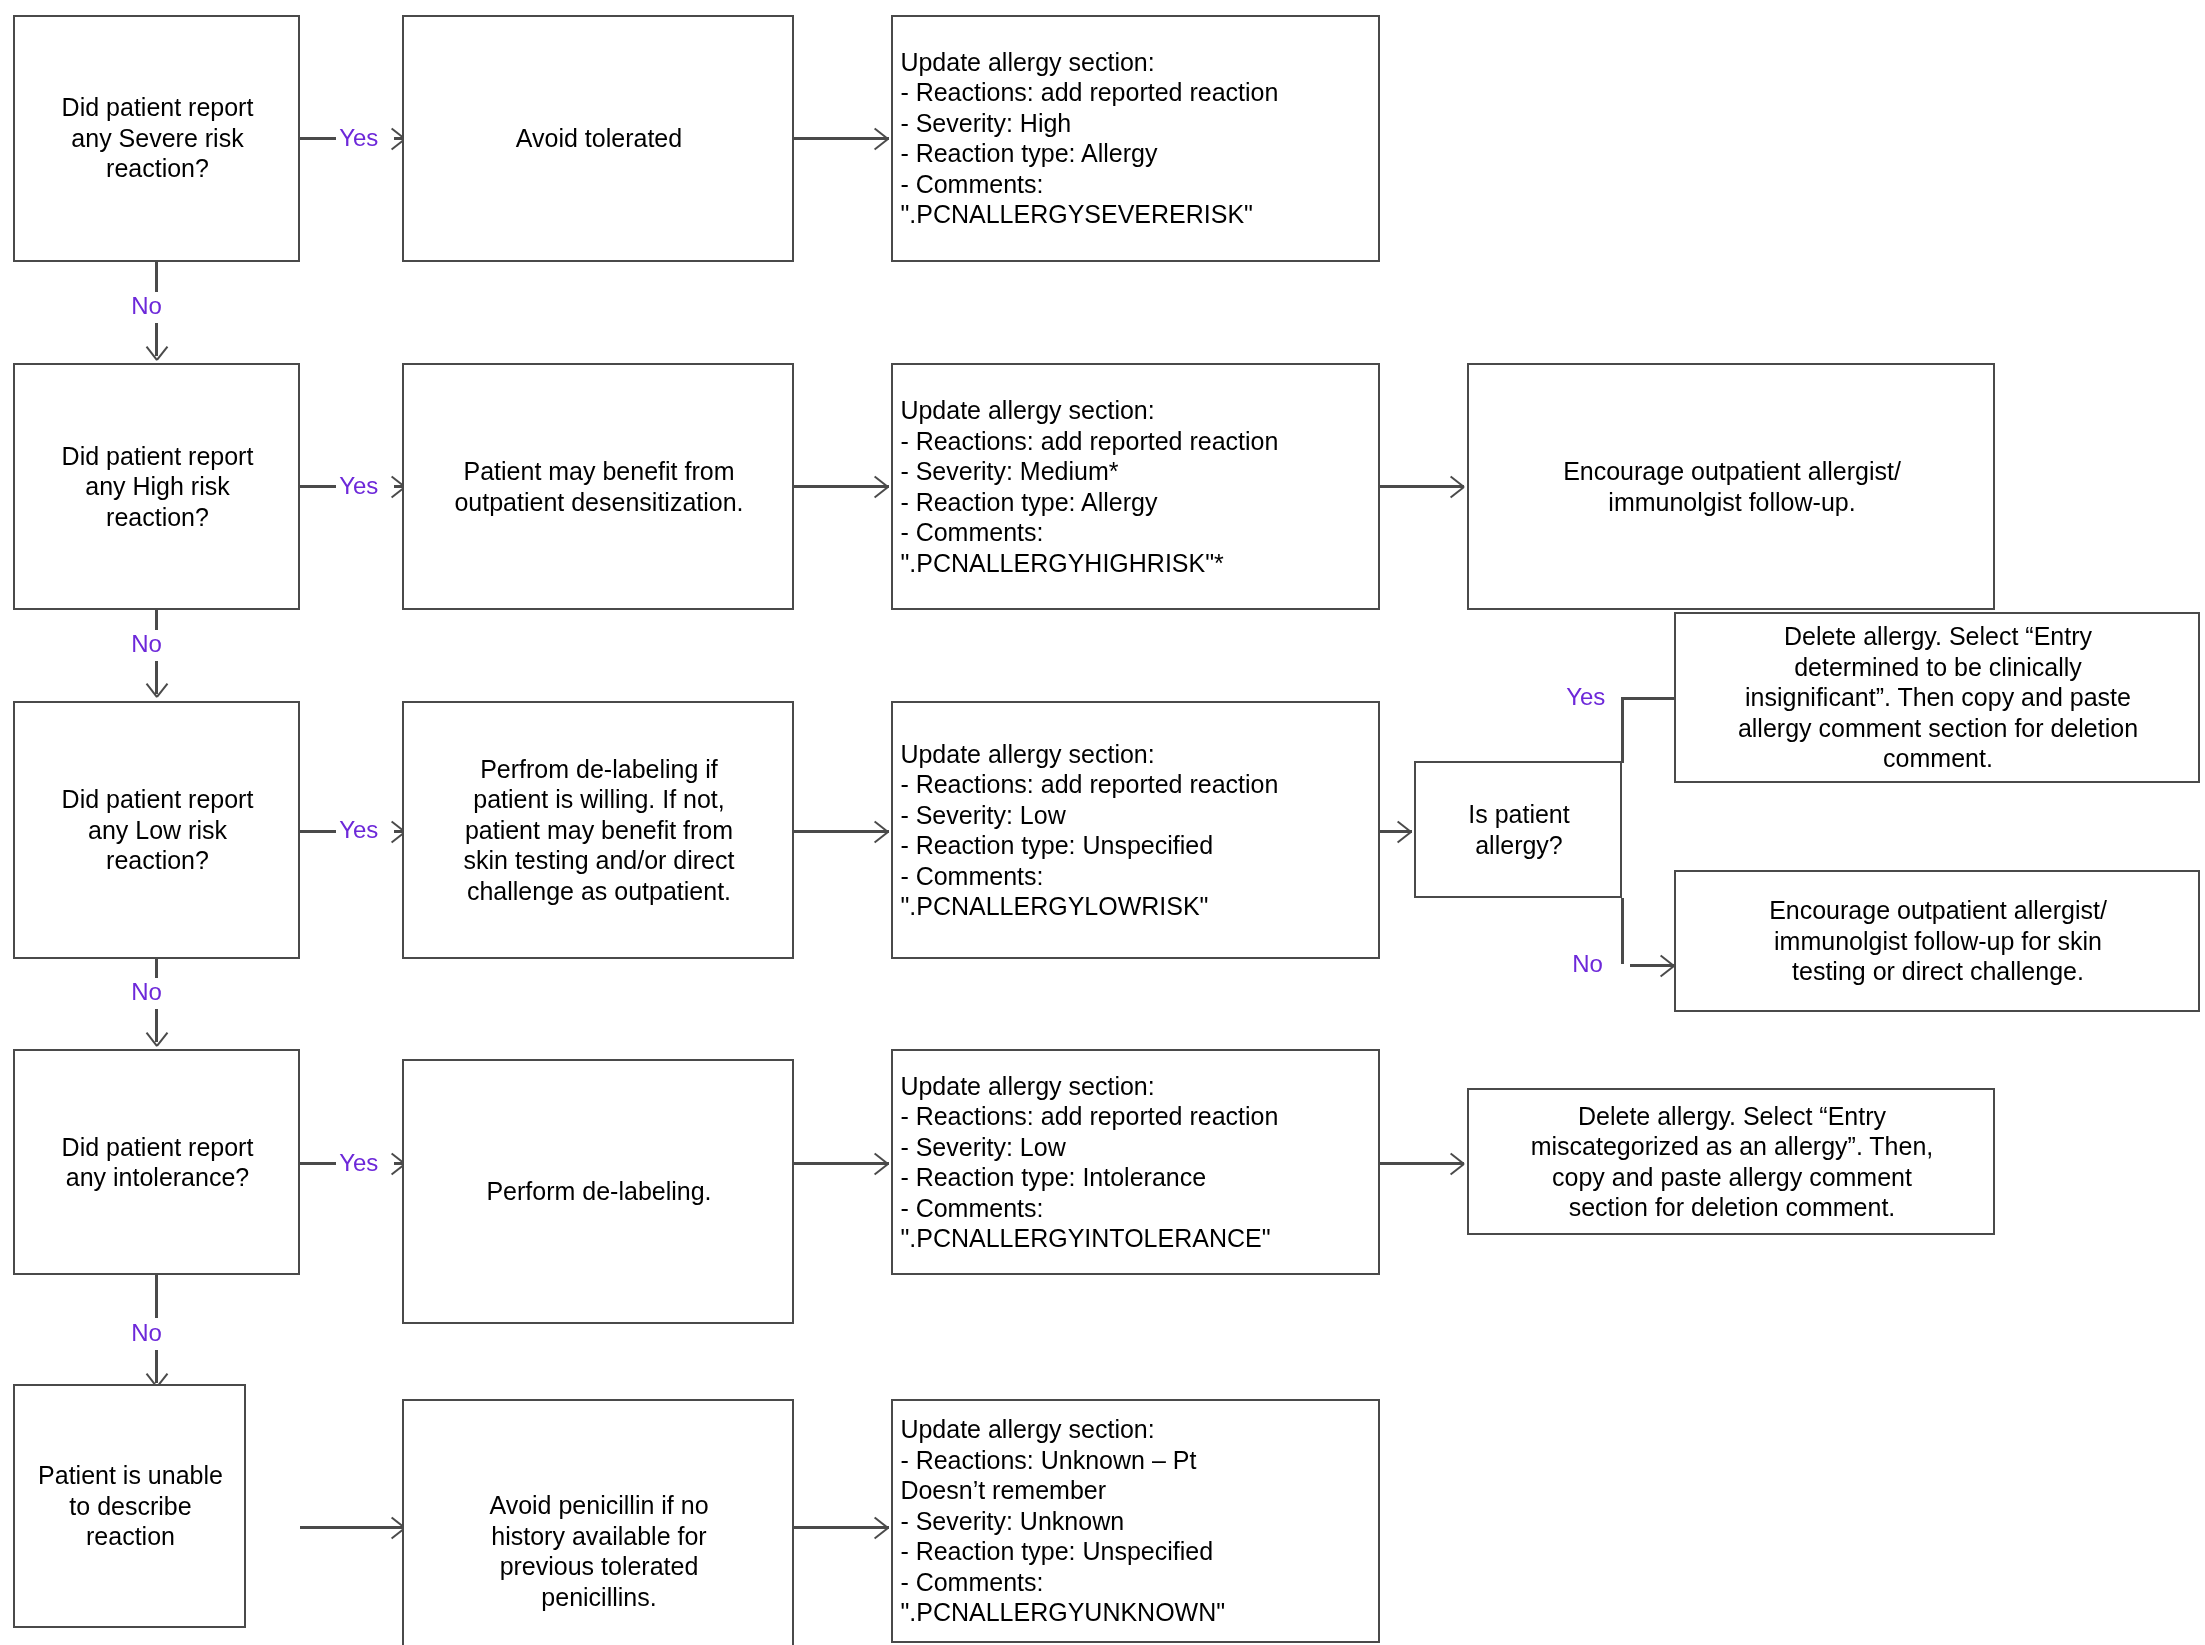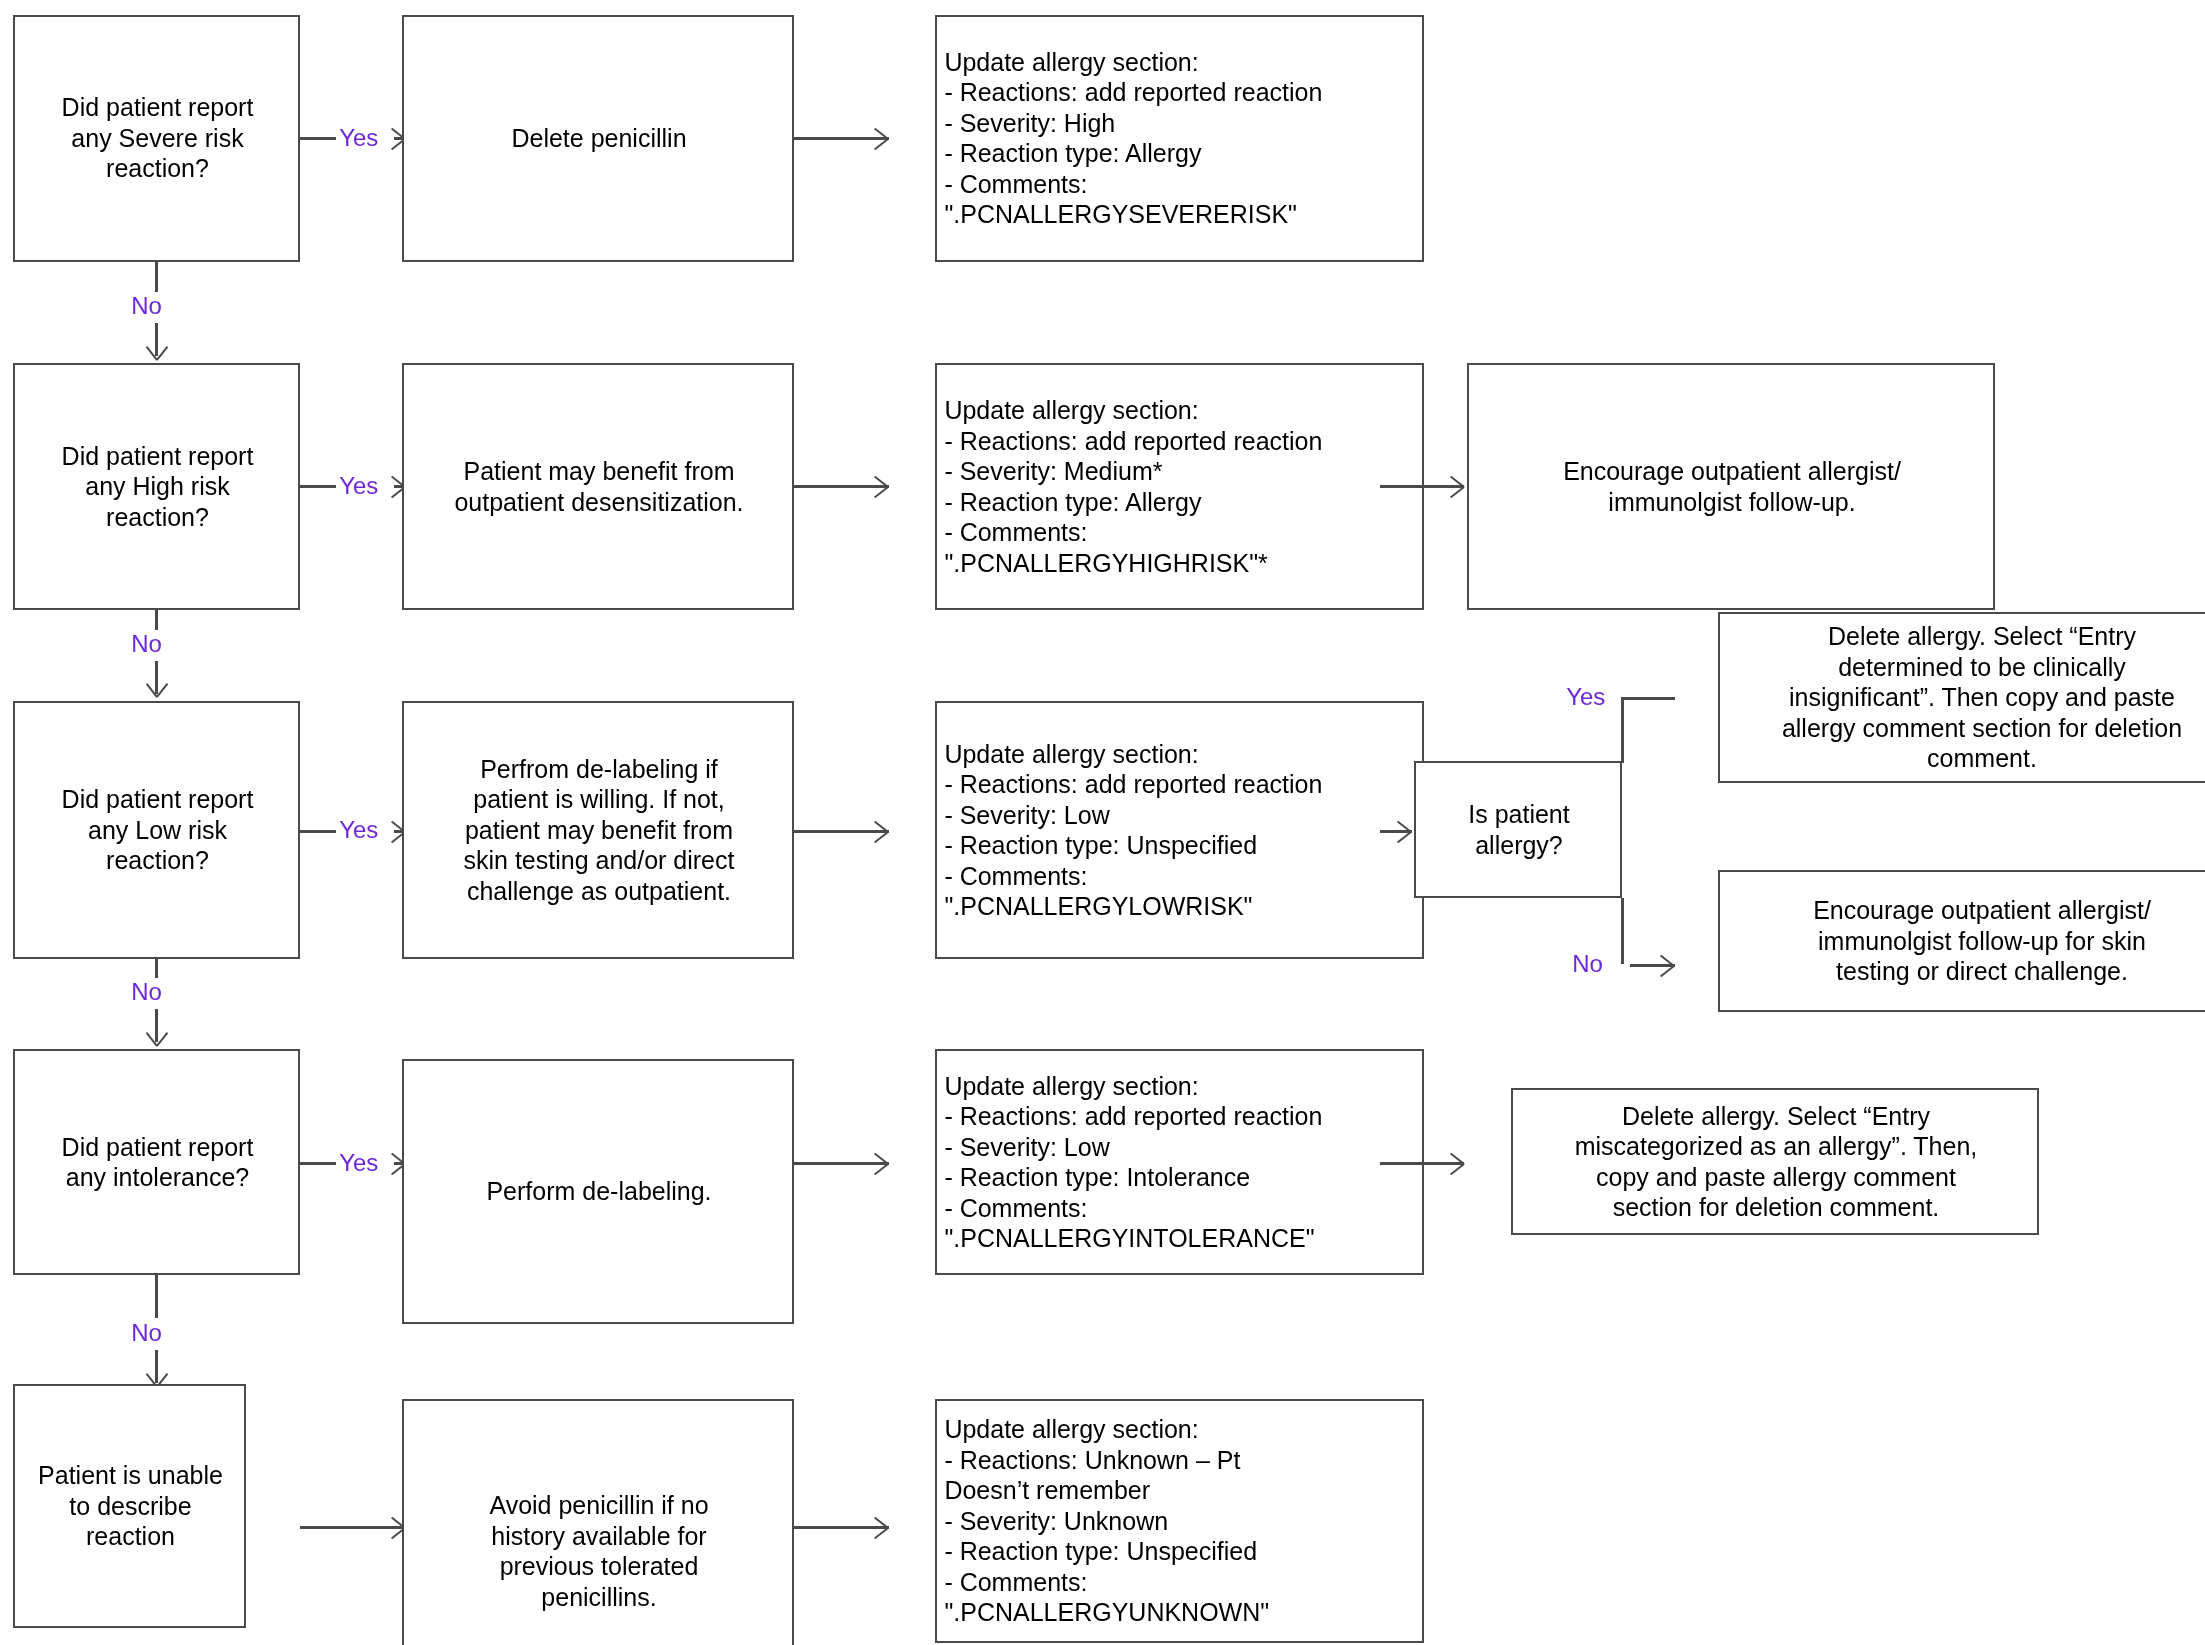--- a/index.html
+++ b/index.html
@@ -27,21 +27,21 @@
   }
   .node .txt{
     display:block;
     width:100%;
     white-space:pre-line;
   }
   .center .txt{ text-align:center; padding:0 1px; }
   .left  .txt{ text-align:left;  padding:0 7.4px; }
 
   .f48{ font-size:25px; }
-  .f47{ font-size:25px;margin-left:44px; }
+  .f47{ font-size:25px; }
 
   
   .hline{ position:absolute; height:2.6px; background:#4a4a4a; }
   .vline{ position:absolute; width:2.6px;  background:#4a4a4a; }
 
   
   .arrow-r{ position:absolute; width:18px; height:18px; }
   .arrow-r::before,.arrow-r::after{
     content:"";position:absolute;left:0;top:50%;
     width:17px;height:2.1px;background:#4a4a4a;
@@ -77,21 +77,21 @@
 any Severe risk
 reaction?</span>
   </div>
 
   <div class="hline" style="left:300px;top:137px;width:38px;"></div>
   <div class="elabel" style="left:336px;top:124px;">Yes</div>
   <div class="hline" style="left:394px;top:137px;width:11.6px;"></div>
   <div class="arrow-r" style="left:388px;top:129px;"></div>
 
   <div class="node center f48" style="left:402px;top:14.7px;width:392px;height:247px;">
-    <span class="txt">Delete penicillin</span>
+    <span class="txt">Avoid tolerated</span>
   </div>
 
   <div class="hline" style="left:794px;top:137px;width:95px;"></div>
   <div class="arrow-r" style="left:871px;top:129px;"></div>
 
   <div class="node left f47" style="left:891px;top:14.7px;width:489px;height:247px;">
     <span class="txt">Update allergy section:
 - Reactions: add reported reaction
 - Severity: High
 - Reaction type: Allergy

